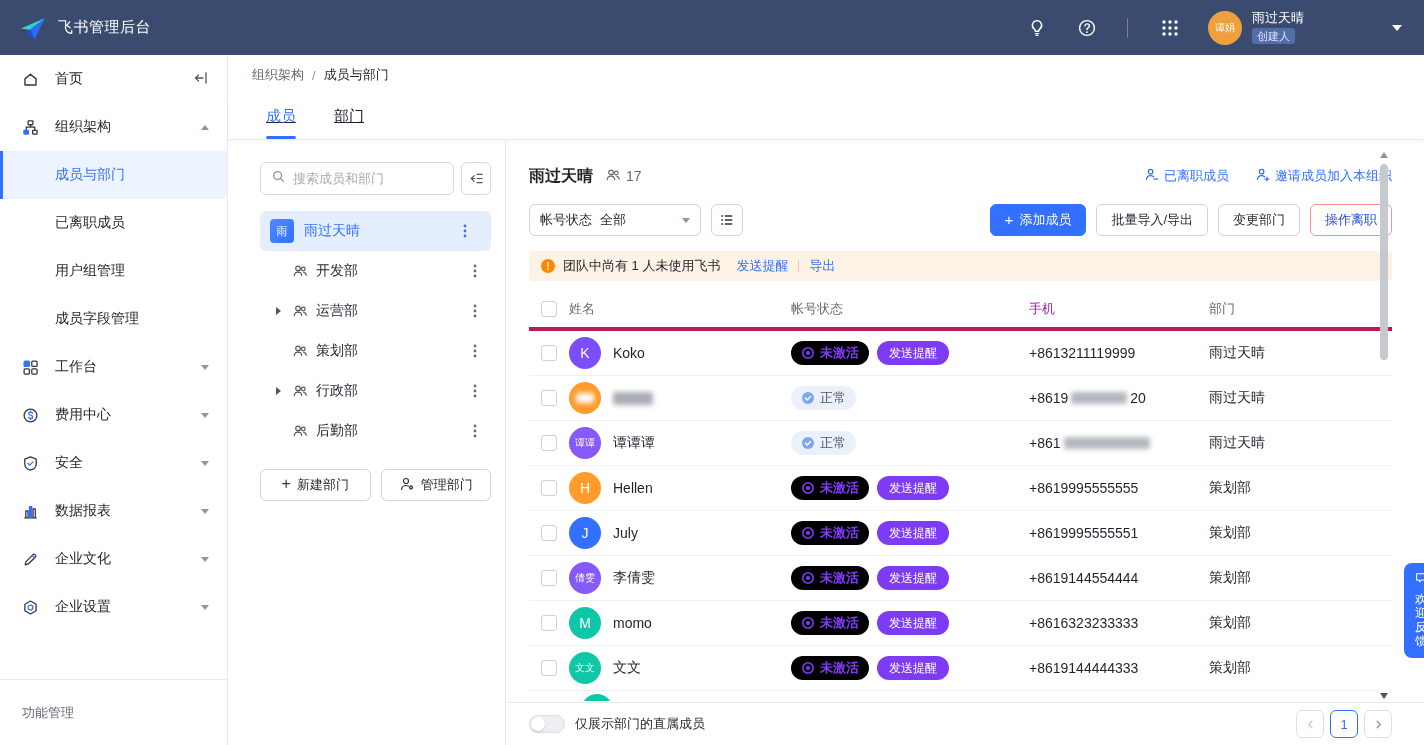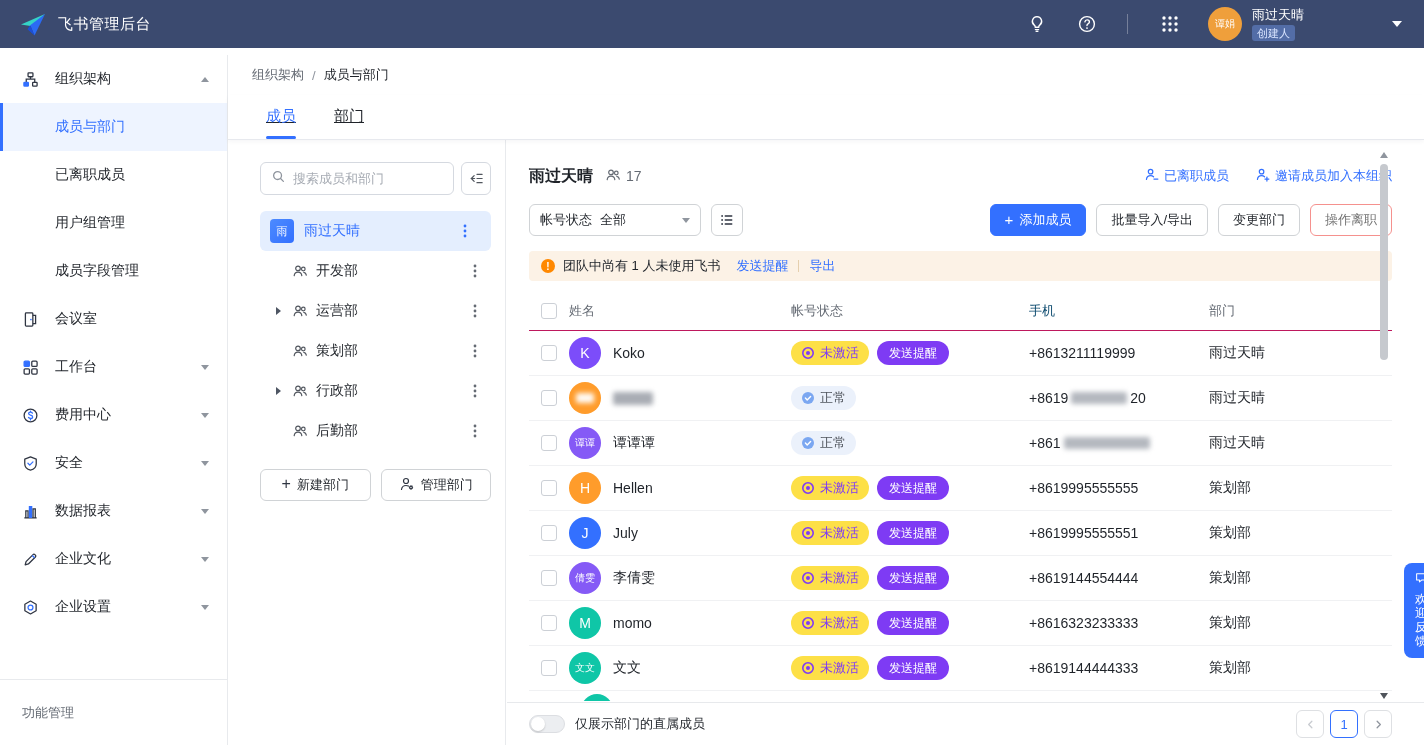--- a/index.html
+++ b/index.html
@@ -1,20 +1,20 @@
 <!DOCTYPE html>
 <html><head>
 <meta charset="utf-8">
 <style>
 * { margin:0; padding:0; box-sizing:border-box; }
 html,body { width:1424px; height:745px; overflow:hidden; font-family:"Liberation Sans","DejaVu Sans",sans-serif; background:#fff; color:#1f2329; }
 body { position:relative; }
 
 
-.topbar { position:absolute; left:0; top:0; width:1424px; height:48px; background:#3b4a6f; display:flex; align-items:center; padding:0 22px 0 18px; }
+.topbar { position:absolute; left:0; top:0; width:1424px; height:55px; background:#3b4a6f; display:flex; align-items:center; padding:0 22px 0 18px; }
 .tb-logo { display:flex; align-items:center; }
 .tb-title { color:#fff; font-size:15px; margin-left:10px; letter-spacing:.5px; }
 .tb-right { margin-left:auto; display:flex; align-items:center; }
 .tb-iconbtn { width:36px; height:36px; display:flex; align-items:center; justify-content:center; cursor:pointer; margin-left:14px; }
 .tb-divider { width:1px; height:20px; background:rgba(255,255,255,.3); margin:0 10px 0 22px; }
 .tb-avatar { width:34px; height:34px; border-radius:50%; background:#ef9f3b; color:#fff; font-size:10px; display:flex; align-items:center; justify-content:center; margin-left:20px; flex-shrink:0; }
 .tb-user { margin-left:10px; display:flex; flex-direction:column; justify-content:center; gap:3px; }
 .tb-org { color:#fff; font-size:13px; line-height:14px; }
 .tb-badge { align-self:flex-start; background:rgba(104,138,213,.55); color:#d9e4ff; font-size:11px; line-height:16px; padding:0 5px; border-radius:3px; }
 .caret-down-w { width:0; height:0; border-left:5px solid transparent; border-right:5px solid transparent; border-top:6px solid #fff; margin-left:88px; }
@@ -73,44 +73,44 @@
 .mp-links { margin-left:auto; margin-right:32px; display:flex; gap:26px;align-items:center; }
 .mp-link { display:flex; align-items:center; gap:5px; color:#3370ff; font-size:13px; cursor:pointer; }
 .mp-filterrow { margin-top:17px; display:flex; align-items:center; }
 .filter-dd { width:172px; height:32px; border:1px solid #d0d3d6; border-radius:6px; display:flex; align-items:center; padding:0 10px; font-size:13px; cursor:pointer; gap:8px; }
 .filter-dd .dd-caret { margin-left:auto; }
 .listbtn { width:32px; height:32px; border:1px solid #d0d3d6; border-radius:6px; margin-left:10px; display:flex; align-items:center; justify-content:center; cursor:pointer; }
 .mp-actions { margin-left:auto; margin-right:32px; display:flex; gap:10px; }
 .btn { height:32px; border-radius:6px; font-size:13px; display:flex; align-items:center; justify-content:center; padding:0 14px; cursor:pointer; border:1px solid #d0d3d6; background:#fff; color:#1f2329; font-family:inherit; }
 .btn-primary { background:#3370ff; border-color:#3370ff; color:#fff; gap:6px; }
 .btn-primary .plus-w { font-size:15px; line-height:1; margin-top:-1px; }
-.btn-danger { border-color:#f5918e; color:#737373; }
+.btn-danger { border-color:#f5918e; color:#1d4ed8; }
 .alertbar { margin-top:15px; margin-right:32px; height:30px; background:#fcf2e6; border-radius:4px; display:flex; align-items:center; padding:0 12px; gap:8px; font-size:13px; }
 .alert-ic { width:14px; height:14px; border-radius:50%; background:#ff8800; color:#fff; font-size:10px; font-weight:bold; display:flex; align-items:center; justify-content:center; flex-shrink:0; }
 .alert-links { display:flex; align-items:center; margin-left:8px; }
 .alert-link { color:#3370ff; cursor:pointer; }
 .alert-vdiv { width:1px; height:12px; background:#e5cfae; margin:0 10px; }
 
 
 .table { margin-top:10px; margin-right:32px; }
-.thead { height:40px; display:flex; align-items:center; border-bottom:1px solid #be185d; font-size:13px; color:#646a73; }
+.thead { height:40px; display:flex; align-items:center; border-bottom:4px solid #be185d; font-size:13px; color:#646a73; }
 .trow { height:45px; display:flex; align-items:center; border-bottom:1px solid #f0f1f3; }
 .cell { display:flex; align-items:center; }
 .cell-check { width:40px; padding-left:12px; }
 .cell-name { width:222px; gap:12px; font-size:14px; color:#1f2329; }
 .cell-status { width:238px; gap:8px; }
 .cell-phone { width:180px; font-size:14px; color:#1f2329; }
 .cell-dept { flex:1; font-size:14px; color:#1f2329; }
 .checkbox { width:16px; height:16px; border:1px solid #ccd0d6; border-radius:3px; background:#fff; cursor:pointer; flex-shrink:0; }
 .avatar { width:32px; height:32px; border-radius:50%; color:#fff; font-size:14px; display:flex; align-items:center; justify-content:center; flex-shrink:0; position:relative; overflow:hidden; }
 .avatar.av-small { font-size:10px; }
 .av-blur { width:18px; height:10px; background:rgba(255,255,255,.95); border-radius:2px; filter:blur(2.5px); }
 .name-blur { width:40px; height:13px; background:#a9adb4; border-radius:2px; filter:blur(2.5px); }
 .pill { height:24px; border-radius:12px; display:flex; align-items:center; padding:0 10px; font-size:13px; gap:5px; }
-.pill-inactive { background:#fde047; color:#7f3bf5; }
+.pill-inactive { background:#000000; color:#7f3bf5;font-weight:bold; }
 .pill-active { background:#ebf1fb; color:#51565e; }
 .pill-remind { background:#7e3bf4; color:#fff; font-size:12px; padding:0 12px; cursor:pointer; }
 .blur-seg { display:inline-block; width:56px; height:12px; background:#b4b8bf; border-radius:2px; filter:blur(2.5px); margin:0 3px; vertical-align:middle; }
 .blur-seg.wide { width:86px; }
 .partial-row { height:10px; overflow:hidden; position:relative; }
 .partial-row .avatar { position:absolute; left:52px; top:3px; }
 
 
 .mp-footer { position:absolute; left:0; right:0; bottom:0; height:43px; border-top:1px solid #e7e9ec; display:flex; align-items:center; padding:0 32px 0 22px; background:#fff; }
 .toggle { width:36px; height:18px; border-radius:9px; background:#eceef1; border:1px solid #dcdee2; position:relative; cursor:pointer; flex-shrink:0; }
@@ -177,20 +177,34 @@
       <span class="tb-badge">创建人</span>
     </div>
     <div class="caret-down-w"></div>
   </div>
 </div>
 
 <div class="sidebar">
   <div id="sidebarItems">
       <div class="sb-item">
         <span class="sb-icon">
+          <svg viewBox="0 0 16 16" width="17" height="17">
+            <path d="M2.8 7.4 8 3l5.2 4.4v5.8H2.8z" fill="none" stroke="#2f3542" stroke-width="1.3" stroke-linejoin="round"></path>
+          </svg>
+        </span>
+        <span>首页</span>
+        <span class="sb-right">
+          <span><svg viewBox="0 0 16 16" width="16" height="16" fill="none" stroke="#51565e" stroke-width="1.3" stroke-linecap="round">
+              <path d="M13 3v10"></path>
+              <path d="M10 8H2.5M5.5 5 2.5 8l3 3"></path>
+            </svg></span>
+        </span>
+      </div>
+      <div class="sb-item">
+        <span class="sb-icon">
           <svg viewBox="0 0 16 16" width="17" height="17" fill="none" stroke="#2f3542" stroke-width="1.2">
             <rect x="5.7" y="1.8" width="4.6" height="3.6" rx=".6"></rect>
             <path d="M8 5.4v2.2M4 10.4V7.6h8v2.8"></path>
             <rect x="1.8" y="10.6" width="4.2" height="3.6" rx=".6" fill="#3370ff" stroke="#3370ff"></rect>
             <rect x="10" y="10.6" width="4.2" height="3.6" rx=".6"></rect>
           </svg>
         </span>
         <span>组织架构</span>
         <span class="sb-right">
           <span class="caret-up-g"></span>
@@ -200,30 +214,20 @@
         <span>成员与部门</span>
       </div>
       <div class="sb-item sub">
         <span>已离职成员</span>
       </div>
       <div class="sb-item sub">
         <span>用户组管理</span>
       </div>
       <div class="sb-item sub">
         <span>成员字段管理</span>
-      </div>
-      <div class="sb-item">
-        <span class="sb-icon">
-          <svg viewBox="0 0 16 16" width="17" height="17" fill="none" stroke="#2f3542" stroke-width="1.2">
-            <rect x="3.2" y="1.8" width="7" height="12.4" rx=".8"></rect>
-            <path d="M10.2 4.2h2.6v7.6h-2.6"></path>
-            <circle cx="8.4" cy="8" r=".8" fill="#3370ff" stroke="none"></circle>
-          </svg>
-        </span>
-        <span>会议室</span>
       </div>
       <div class="sb-item">
         <span class="sb-icon">
           <svg viewBox="0 0 16 16" width="17" height="17" fill="none" stroke="#2f3542" stroke-width="1.2">
             <rect x="2" y="2" width="5" height="5" rx="1" fill="#3370ff" stroke="#3370ff"></rect>
             <rect x="9.2" y="2" width="5" height="5" rx="1"></rect>
             <rect x="2" y="9.2" width="5" height="5" rx="1"></rect>
             <rect x="9.2" y="9.2" width="5" height="5" rx="1"></rect>
           </svg>
         </span>
@@ -536,21 +540,21 @@
         </span>
       </div>
 
       <div class="table">
         <div class="thead">
           <div class="cell cell-check">
               <span class="checkbox"></span>
             </div>
           <div class="cell cell-name" style="color:#646a73;font-size:13px;">姓名</div>
           <div class="cell cell-status" style="color:#646a73;font-size:13px;">帐号状态</div>
-          <div class="cell cell-phone" style="color:#0c4a6e;font-size:13px;">手机</div>
+          <div class="cell cell-phone" style="color:#a21caf;font-size:13px;">手机</div>
           <div class="cell cell-dept" style="color:#646a73;font-size:13px;">部门</div>
         </div>
         <div id="tableBody">
             <div class="trow">
               <div class="cell cell-check">
                 <span class="checkbox"></span>
               </div>
               <div class="cell cell-name">
                 <span class="avatar" style="background: rgb(124, 77, 250);">K</span>
                 <span>Koko</span>

